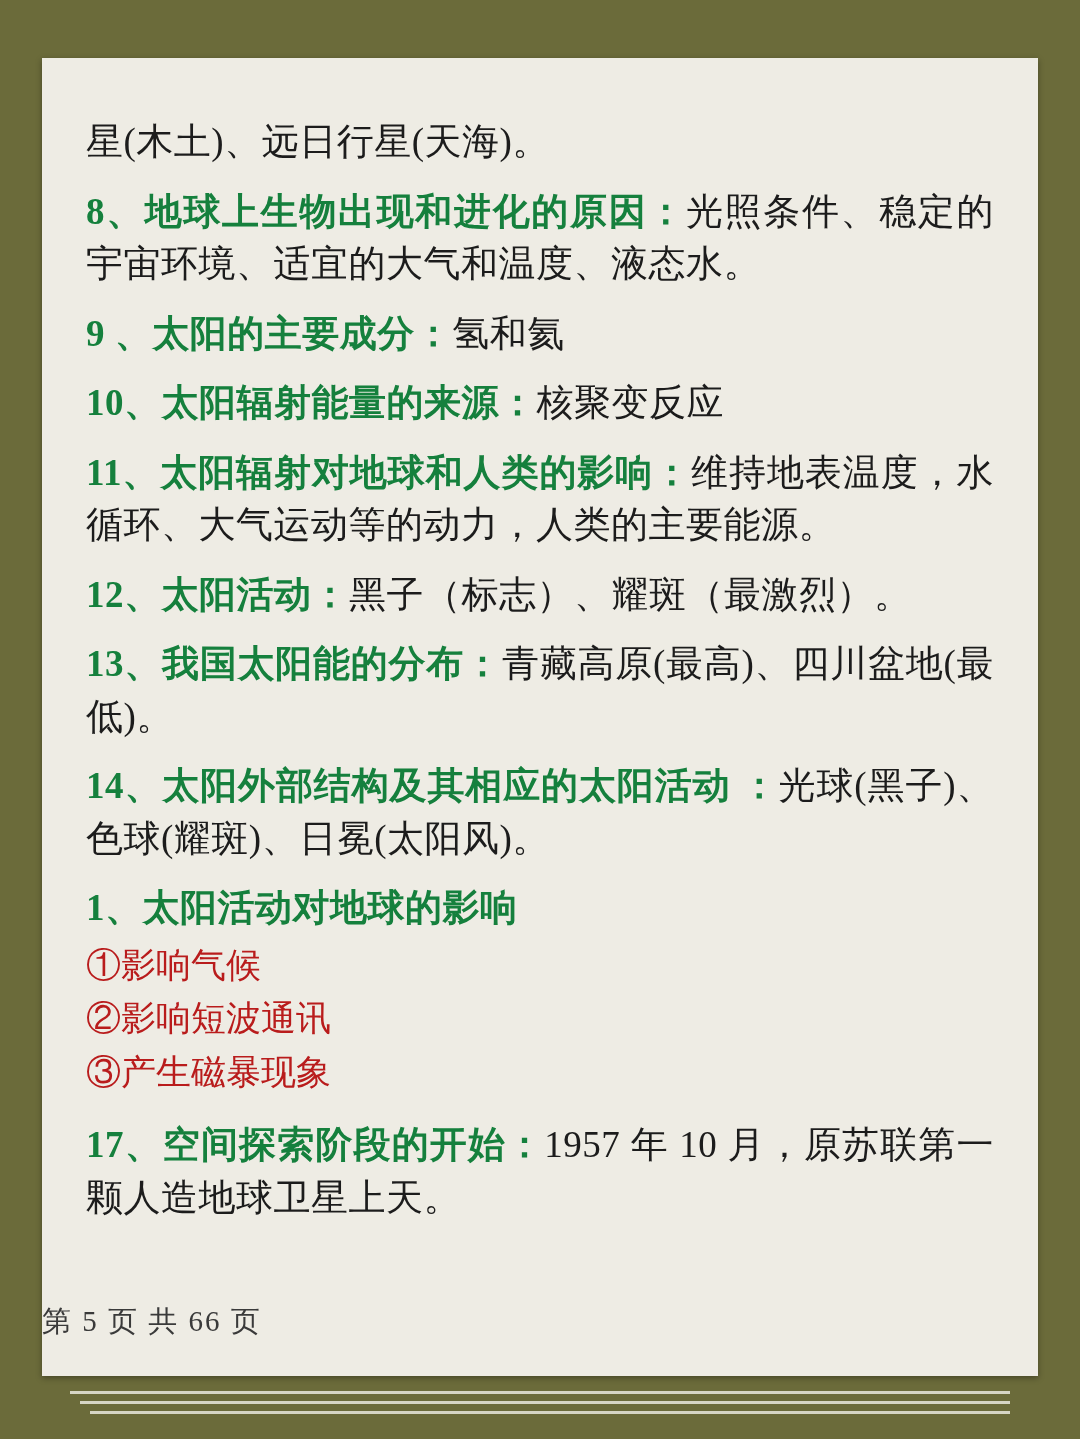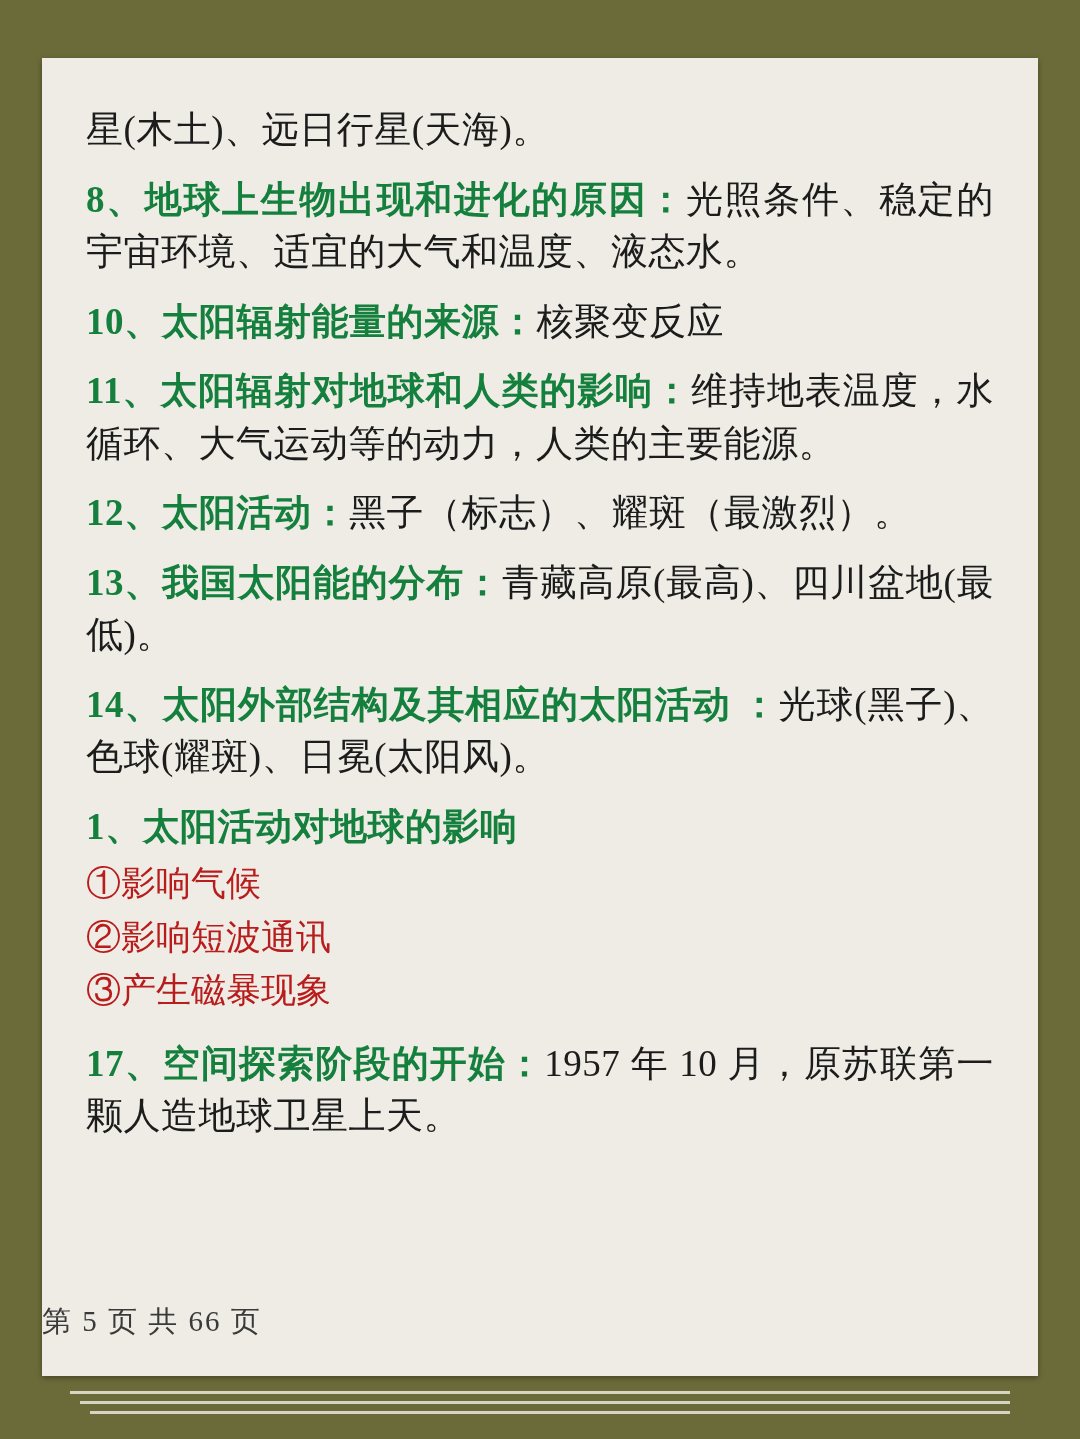--- a/index.html
+++ b/index.html
@@ -29,21 +29,21 @@
     top: 0;
     right: 0;
     bottom: 0;
     padding: 46px 44px 0 44px;
     box-sizing: border-box;
   }
   .para {
     font-size: 37px;
     line-height: 1.42;
     color: #1c1c1c;
-    margin: 0 0 17px 0;
+    margin: 12px 0 17px 0;
     letter-spacing: 0.5px;
     text-align: justify;
   }
   .para.tight {
     margin-bottom: 4px;
   }
   .para.gap-before {
     margin-top: 24px;
   }
   .hl {
@@ -88,20 +88,23 @@
   <div class="page-inner">
 
     <p class="para">
       <span>星(木土)、远日行星(天海)。</span>
     </p>
 
     <p class="para">
       <span class="hl">8、地球上生物出现和进化的原因：</span><span>光照条件、稳定的宇宙环境、适宜的大气和温度、液态水。</span>
     </p>
 
+    <p class="para">
+      <span class="hl">9 、太阳的主要成分：</span><span>氢和氦</span>
+    </p>
 
     <p class="para">
       <span class="hl">10、太阳辐射能量的来源：</span><span>核聚变反应</span>
     </p>
 
     <p class="para">
       <span class="hl">11、太阳辐射对地球和人类的影响：</span><span>维持地表温度，水循环、大气运动等的动力，人类的主要能源。</span>
     </p>
 
     <p class="para">

